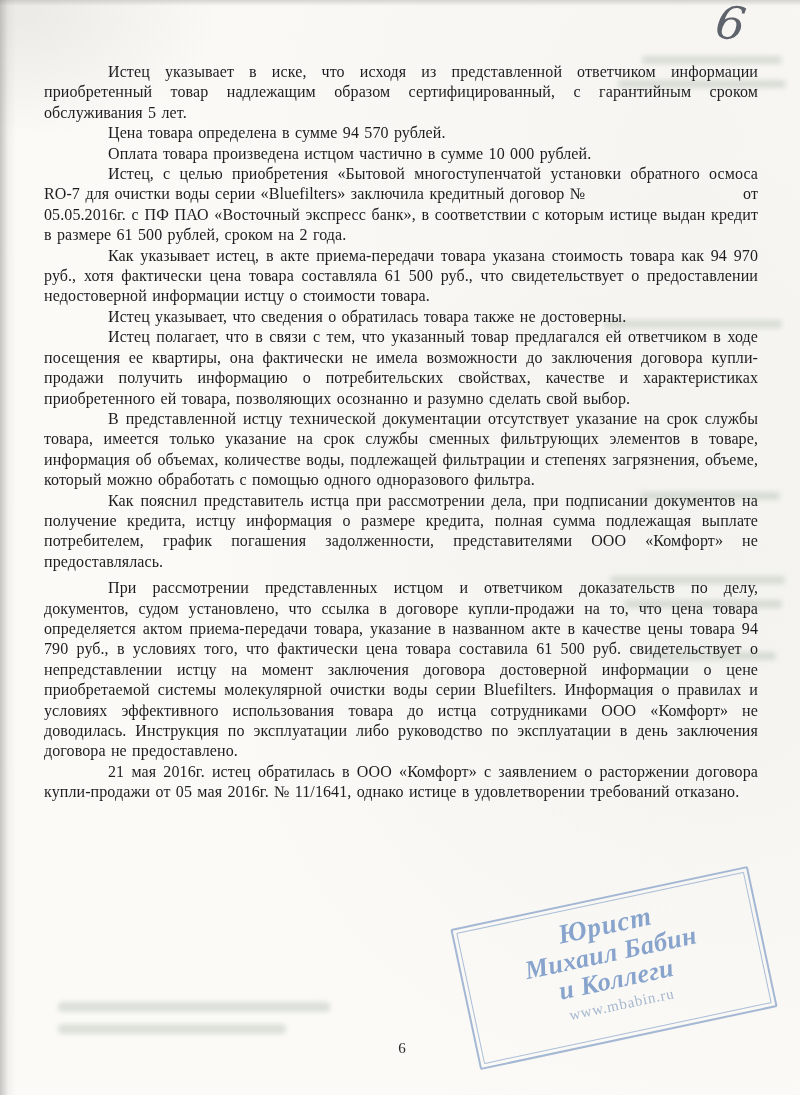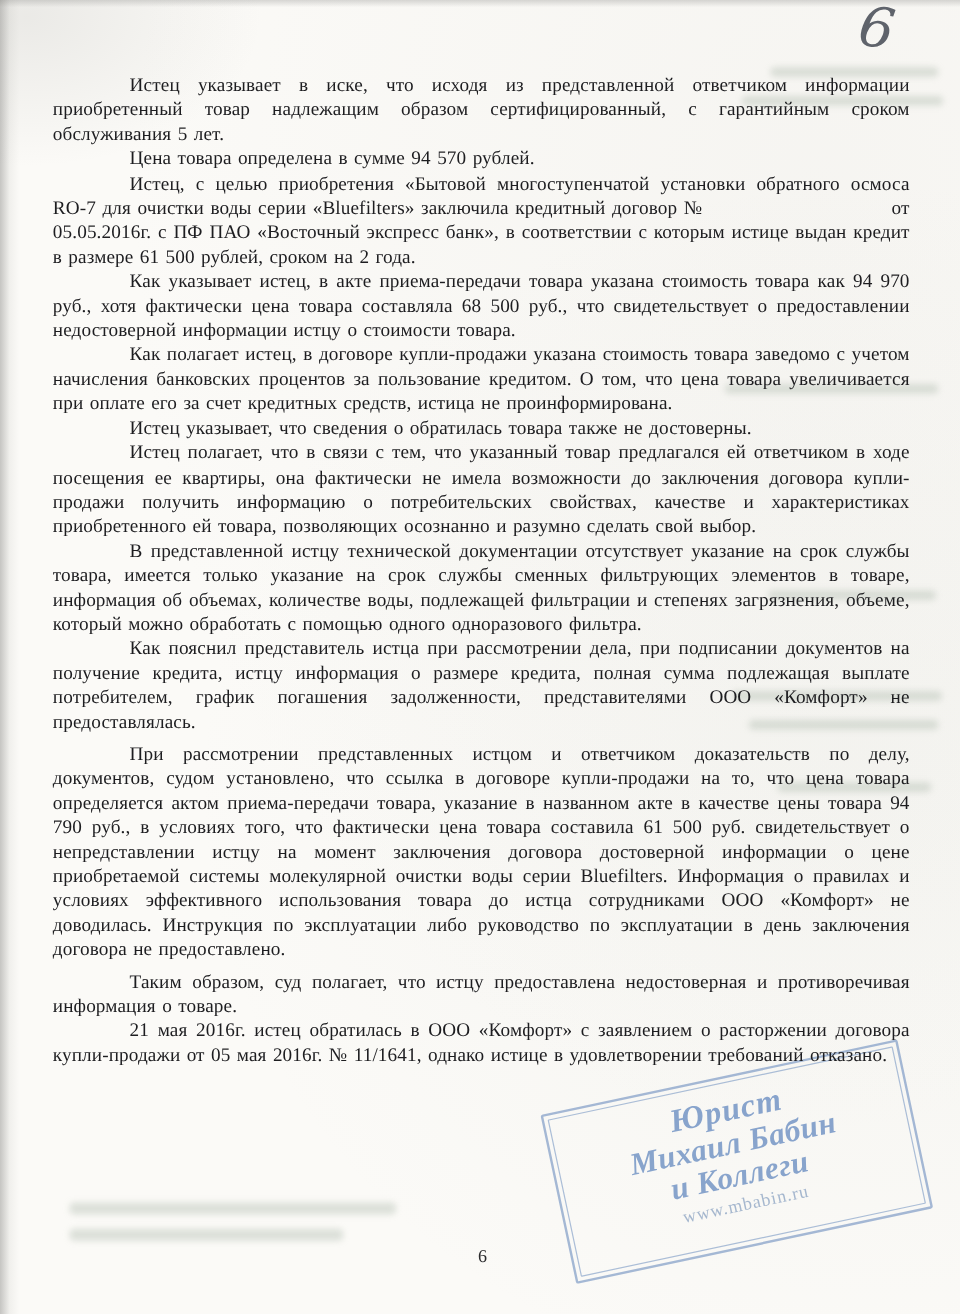--- a/index.html
+++ b/index.html
@@ -123,27 +123,26 @@
       <div class="stamp-l1">Юрист</div>
       <div class="stamp-l2">Михаил Бабин</div>
       <div class="stamp-l3">и Коллеги</div>
       <div class="stamp-url">www.mbabin.ru</div>
     </div>
   </div>
 
   <div class="content">
     <p>Истец указывает в иске, что исходя из представленной ответчиком информации приобретенный товар надлежащим образом сертифицированный, с гарантийным сроком обслуживания 5 лет.</p>
     <p>Цена товара определена в сумме 94 570 рублей.</p>
+    <p>Оплата товара произведена истцом частично в сумме 10 000 рублей.</p>
     <p>Истец, с целью приобретения «Бытовой многоступенчатой установки обратного осмоса RO-7 для очистки воды серии «Bluefilters» заключила кредитный договор №&nbsp;&nbsp;&nbsp;&nbsp;&nbsp;&nbsp;&nbsp;&nbsp;&nbsp;&nbsp;&nbsp;&nbsp;&nbsp;&nbsp;&nbsp;&nbsp;&nbsp;&nbsp;&nbsp;&nbsp;&nbsp;&nbsp;&nbsp;&nbsp;&nbsp;&nbsp;&nbsp;&nbsp; от 05.05.2016г. с ПФ ПАО «Восточный экспресс банк», в соответствии с которым истице выдан кредит в размере 61 500 рублей, сроком на 2 года.</p>
-    <p>Как указывает истец, в акте приема-передачи товара указана стоимость товара как  94 970 руб., хотя фактически цена товара составляла 68 500 руб., что свидетельствует о предоставлении недостоверной информации истцу о стоимости товара.</p>
-    <p>Как полагает истец, в договоре купли-продажи указана стоимость товара заведомо с учетом начисления банковских процентов за пользование кредитом. О том, что цена товара увеличивается при оплате его за счет кредитных средств, истица не  проинформирована.</p>
+    <p>Как указывает истец, в акте приема-передачи товара указана стоимость товара как  94 970 руб., хотя фактически цена товара составляла 61 500 руб., что свидетельствует о предоставлении недостоверной информации истцу о стоимости товара.</p>
     <p>Истец указывает, что сведения о обратилась  товара также не достоверны.</p>
     <p>Истец полагает, что в связи с тем, что указанный товар предлагался ей ответчиком в ходе посещения ее квартиры, она фактически не имела возможности до заключения договора купли-продажи получить информацию о потребительских свойствах, качестве и характеристиках приобретенного ей товара, позволяющих осознанно и разумно  сделать свой выбор.</p>
     <p>В представленной истцу технической документации отсутствует указание на срок службы товара, имеется только указание на срок службы сменных фильтрующих элементов в товаре, информация об объемах, количестве воды, подлежащей фильтрации  и степенях загрязнения, объеме, который можно обработать с помощью одного  одноразового фильтра.</p>
     <p>Как пояснил представитель истца при рассмотрении дела, при подписании документов на получение кредита, истцу  информация о размере кредита, полная сумма подлежащая выплате потребителем, график погашения задолженности, представителями ООО «Комфорт» не предоставлялась.</p>
     <p class="gap">При рассмотрении представленных  истцом и ответчиком доказательств по делу, документов, судом  установлено, что  ссылка в договоре купли-продажи на то, что цена товара определяется актом приема-передачи товара, указание в названном акте в качестве цены товара 94 790 руб., в условиях того, что фактически цена товара составила 61 500 руб. свидетельствует о непредставлении истцу на момент заключения договора достоверной информации о цене приобретаемой системы молекулярной очистки воды серии Bluefilters. Информация о правилах и условиях эффективного использования товара до истца сотрудниками ООО «Комфорт» не доводилась. Инструкция по эксплуатации либо руководство по эксплуатации в день заключения договора не предоставлено.</p>
-    <p class="gap">Таким образом, суд полагает, что истцу предоставлена недостоверная и противоречивая информация о товаре.</p>
     <p>21 мая 2016г. истец обратилась в ООО «Комфорт» с заявлением о расторжении договора купли-продажи от 05 мая 2016г. № 11/1641, однако истице в удовлетворении требований отказано.</p>
   </div>
 
   <div class="footer-number">6</div>
 
 </div>
 
 </body></html>

